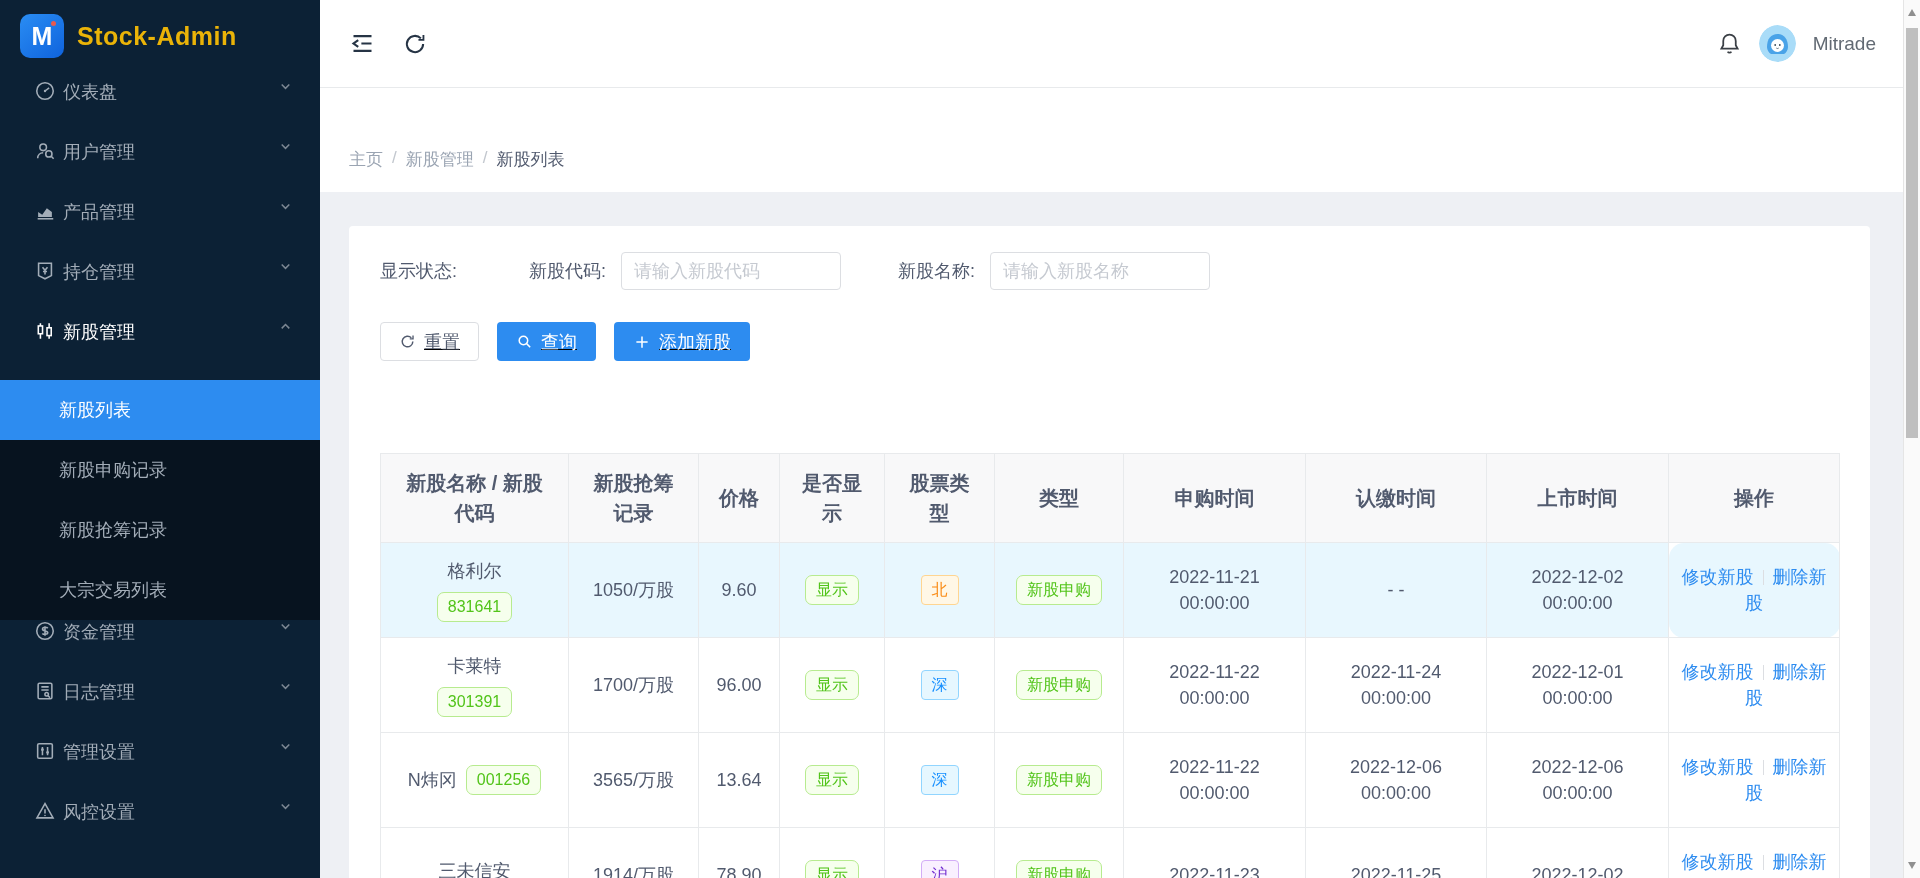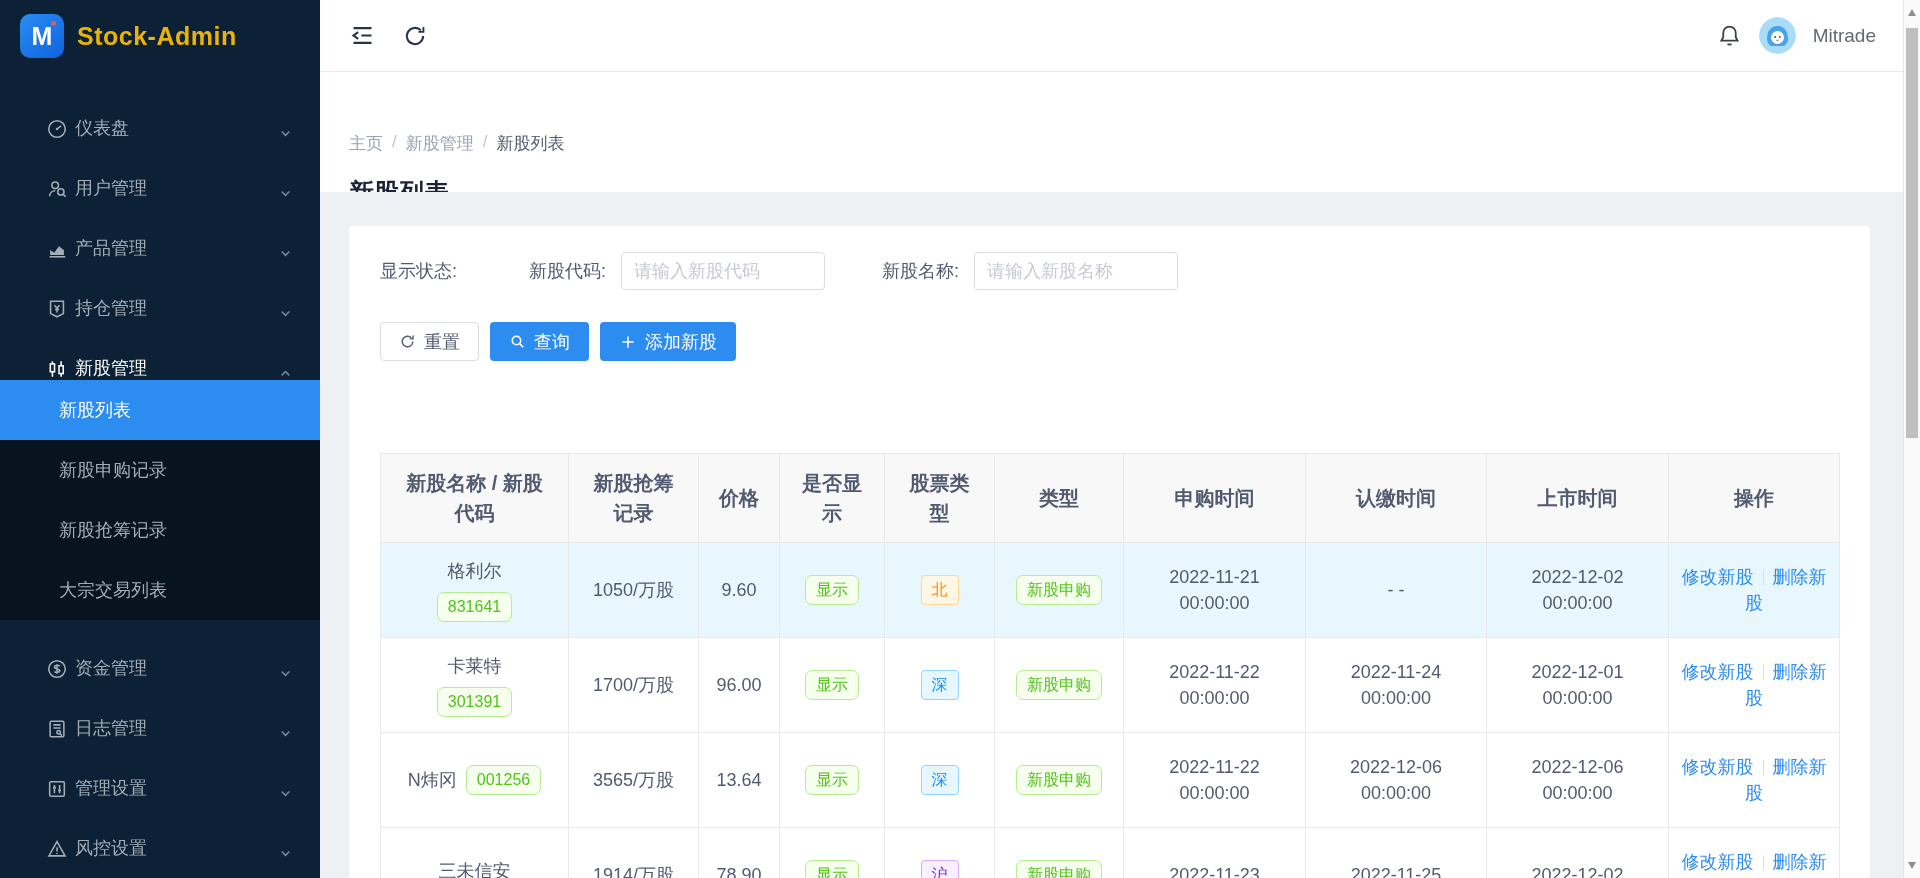--- a/index.html
+++ b/index.html
@@ -5,32 +5,32 @@
   * { margin:0; padding:0; box-sizing:border-box; }
   html,body { width:1920px; height:878px; overflow:hidden; font-family:"Liberation Sans", sans-serif; background:#eef0f4; }
 
   
   .sidebar { position:absolute; left:0; top:0; width:320px; height:878px; background:#0c2135; z-index:5; }
   .logo { height:72px; display:flex; align-items:center; padding-left:20px; gap:13px; }
   .logo-icon { position:relative; width:44px; height:44px; border-radius:10px; background:linear-gradient(140deg,#2a8df3,#0f63dd); display:flex; align-items:center; justify-content:center; color:#fff; font-weight:bold; font-size:25px; }
   .logo-dot { position:absolute; top:7px; right:8px; width:5px; height:5px; border-radius:50%; background:#e85a4f; }
   .logo-text { color:#eab308; font-size:25px; font-weight:bold; letter-spacing:.5px; }
   .menu { padding-top:8px; }
-  .menu-item { height:60px; display:flex; align-items:flex-end; padding:0 28px 0 46px; color:#a3adb8; font-size:18px; cursor:pointer; }
+  .menu-item { height:60px; display:flex; align-items:flex-start; padding:0 28px 0 34px; color:#a3adb8; font-size:18px; cursor:pointer; }
   .menu-item .mi-icon { width:22px; height:22px; margin-right:7px; display:flex; align-items:center; justify-content:center; }
   .menu-item .mi-label { flex:1; }
   .menu-item .mi-chev { width:13px; height:13px; color:#7c8793; display:flex; }
   .menu-item.open { color:#ffffff; }
   .submenu { background:#07131f; }
   .submenu-item { height:60px; line-height:60px; padding-left:59px; color:#a3adb8; font-size:18px; cursor:pointer; }
   .submenu-item.active { background:#2d8cf0; color:#fff; }
 
   
   .main { position:absolute; left:320px; top:0; width:1600px; height:878px; }
-  .topbar { height:72px; background:#fff; border-bottom:1px solid #e8eaec; display:flex; align-items:center; padding:0 44px 0 29px; gap:26px; }
+  .topbar { height:88px; background:#fff; border-bottom:1px solid #e8eaec; display:flex; align-items:center; padding:0 44px 0 29px; gap:26px; }
   .tb-icon { color:#263445; display:flex; cursor:pointer; }
   .topbar-right { margin-left:auto; display:flex; align-items:center; gap:17px; }
   .avatar { width:37px; height:37px; border-radius:50%; overflow:hidden; display:flex; }
   .user-name { font-size:19px; color:#626a73; }
 
   .page-head { background:#fff; padding:20px 0 0 29px; height:120px; }
   .breadcrumb { font-size:17px; color:#9aa4b2; display:flex; gap:9px;margin-top:40px; }
   .breadcrumb .bc-sep { color:#c2c7ce; }
   .breadcrumb .bc-link { color:#9aa4b2; cursor:pointer; }
   .breadcrumb .bc-current { color:#515a6e; }
@@ -40,36 +40,36 @@
   .card { margin:34px 0 0 29px; width:1521px; height:720px; background:#fff; border-radius:4px; padding:26px 31px 0 31px; }
 
   
   .filters { display:flex; align-items:center; }
   .f-group { display:flex; align-items:center; }
   .f-group + .f-group { margin-left:57px; }
   .f-label { font-size:18px; color:#515a6e; margin-right:15px; white-space:nowrap; }
   .f-select { width:225px; height:38px; border:1px solid #dcdee2; border-radius:4px; display:flex; align-items:center; justify-content:space-between; padding:0 12px; cursor:pointer; background:#fff; }
   .f-select .sel-text { color:#c6cad1; font-size:18px; }
   .f-select .sel-chev { color:#b0b6bf; display:flex; }
-  .f-input { width:204px; height:38px; border:1px solid #dcdee2; border-radius:4px; padding:0 12px; font-size:18px; color:#515a6e; font-family:"Liberation Sans",sans-serif; outline:none; }
+  .f-input { width:220px; height:38px; border:1px solid #dcdee2; border-radius:4px; padding:0 12px; font-size:18px; color:#515a6e; font-family:"Liberation Sans",sans-serif; outline:none; }
   .f-input::placeholder { color:#c6cad1; }
 
   
-  .actions { margin-top:32px; display:flex; align-items:flex-end; gap:11px; }
+  .actions { margin-top:32px; display:flex; align-items:flex-end; gap:18px;text-decoration:underline; }
   .btn { height:39px; border-radius:4px; display:inline-flex; align-items:center; justify-content:center; gap:8px; font-size:18px; cursor:pointer; padding:0 18px; border:1px solid transparent; font-family:"Liberation Sans",sans-serif; }
   .btn-default { background:#fff; border-color:#dcdee2; color:#515a6e; }
   .btn-primary { background:#2d8cf0; color:#fff; }
   .btn .b-icon { display:flex; }
 
   
   .stock-table { margin-top:92px; border-collapse:collapse; table-layout:fixed; width:1459px; }
   .stock-table th, .stock-table td { border:1px solid #e8eaec; text-align:center; vertical-align:middle; }
   .stock-table th { background:#f8f8f9; color:#515a6e; font-size:20px; font-weight:bold; height:89px; line-height:1.5; padding:8px 16px; }
   .stock-table td { color:#515a6e; font-size:18px; height:95px; padding:10px 16px; line-height:1.45; background:#fff; }
-  .stock-table td.ops-cell { padding:8px 10px; }
+  .stock-table td.ops-cell { padding:8px 10px;border-radius:15px; }
   tr.hl td { background:#e8f7fe; }
   .name-stack .nm { display:block; margin-bottom:7px; }
   .name-inline { display:flex; align-items:center; justify-content:center; gap:9px; }
   .tag { display:inline-block; border:1px solid; border-radius:4px; font-size:16px; line-height:1.25; padding:4px 10px; white-space:nowrap; }
   .tag-green  { color:#52c41a; background:#f6ffed; border-color:#b7eb8f;border-radius:7px; }
   .tag-orange { color:#fa8c16; background:#fff7e6; border-color:#ffd591; }
   .tag-blue   { color:#1890ff; background:#e6f7ff; border-color:#91d5ff; }
   .tag-purple { color:#722ed1; background:#f9f0ff; border-color:#d3adf7; }
   .op-link { color:#2d8cf0; cursor:pointer; text-decoration:none; }
   .op-div { display:inline-block; width:1px; height:15px; background:#dcdee2; margin:0 9px; vertical-align:-2px; }

